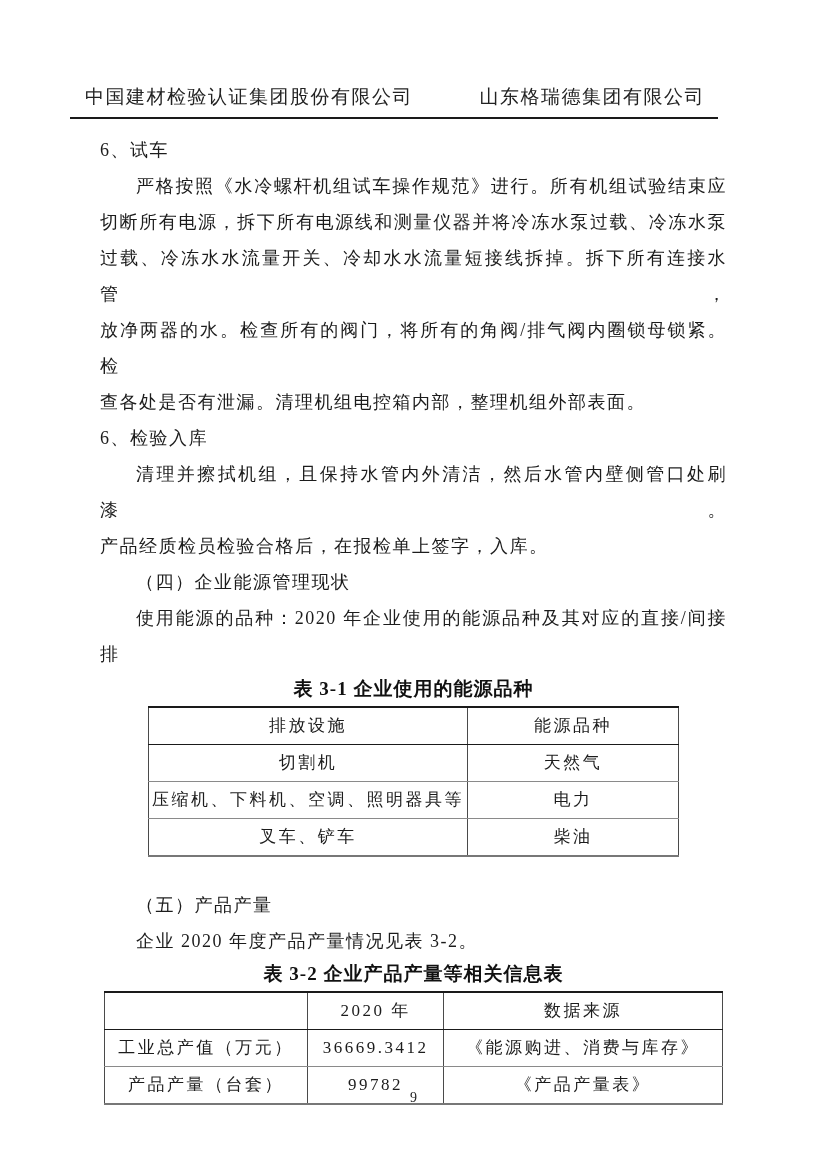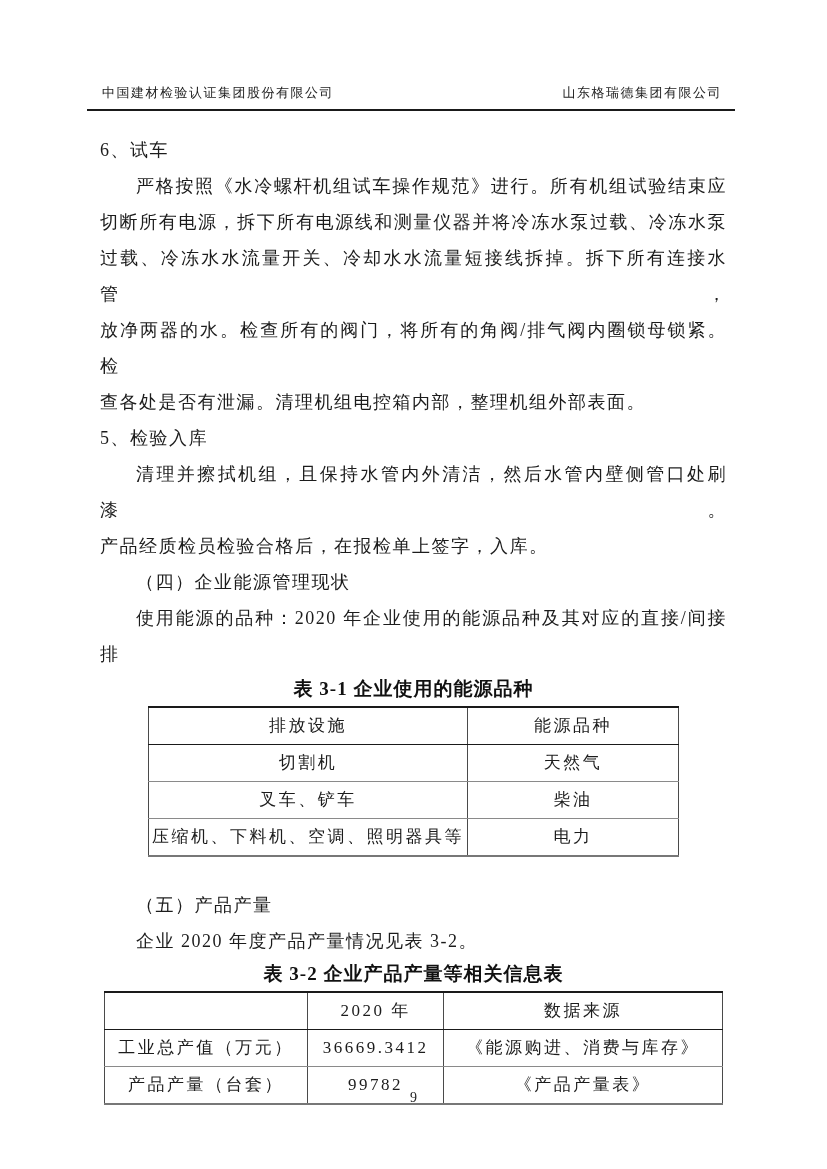--- a/index.html
+++ b/index.html
@@ -10,25 +10,25 @@
   }
   .page {
     position:relative;
     width:827px; height:1169px;
     background:#ffffff;
     color:#1c1c1c;
     overflow:hidden;
   }
   
   .header {
-    position:absolute; left:87px; top:84px; width:648px;
+    position:absolute; left:70px; top:84px; width:648px;
     border-bottom:2px solid #1a1a1a;
     padding-bottom:7px;
     display:flex; justify-content:space-between; align-items:flex-end;
-    font-size:13px; letter-spacing:1.5px; color:#222;
+    font-size:19px; letter-spacing:1.5px; color:#222;
   }
   .header .left  { padding-left:15px; }
   .header .right { padding-right:13px; }
 
   
   .doc {
     position:absolute; left:100px; top:132px; width:627px;
     font-size:18px; line-height:36px; letter-spacing:1.5px;
     color:#1c1c1c;
   }
@@ -85,21 +85,21 @@
     <div class="line ll">6、试车</div>
 
     <div>
       <div class="line jl ind">严格按照《水冷螺杆机组试车操作规范》进行。所有机组试验结束应</div>
       <div class="line jl">切断所有电源，拆下所有电源线和测量仪器并将冷冻水泵过载、冷冻水泵</div>
       <div class="line jl">过载、冷冻水水流量开关、冷却水水流量短接线拆掉。拆下所有连接水管，</div>
       <div class="line jl">放净两器的水。检查所有的阀门，将所有的角阀/排气阀内圈锁母锁紧。检</div>
       <div class="line ll">查各处是否有泄漏。清理机组电控箱内部，整理机组外部表面。</div>
     </div>
 
-    <div class="line ll">5、检验入库</div>
+    <div class="line ll">6、检验入库</div>
 
     <div>
       <div class="line jl ind">清理并擦拭机组，且保持水管内外清洁，然后水管内壁侧管口处刷漆。</div>
       <div class="line ll">产品经质检员检验合格后，在报检单上签字，入库。</div>
     </div>
 
     <div class="line ll ind">（四）企业能源管理现状</div>
 
     <div>
       <div class="line jl ind">使用能源的品种：2020 年企业使用的能源品种及其对应的直接/间接排</div>
@@ -115,26 +115,26 @@
       <tbody>
           <tr>
         <td>排放设施</td>
         <td>能源品种</td>
       </tr>
       <tr>
         <td>切割机</td>
         <td>天然气</td>
       </tr>
       <tr>
+        <td>压缩机、下料机、空调、照明器具等</td>
+        <td>电力</td>
+      </tr>
+      <tr>
         <td>叉车、铲车</td>
         <td>柴油</td>
-      </tr>
-      <tr>
-        <td>压缩机、下料机、空调、照明器具等</td>
-        <td>电力</td>
       </tr>
     </tbody>
       </table>
 
     <div class="line ll ind h-five">（五）产品产量</div>
 
     <div class="line ll ind">企业 2020 年度产品产量情况见表 3-2。</div>
 
     <div class="tbl-title tt2">表 3-2 企业产品产量等相关信息表</div>
 

